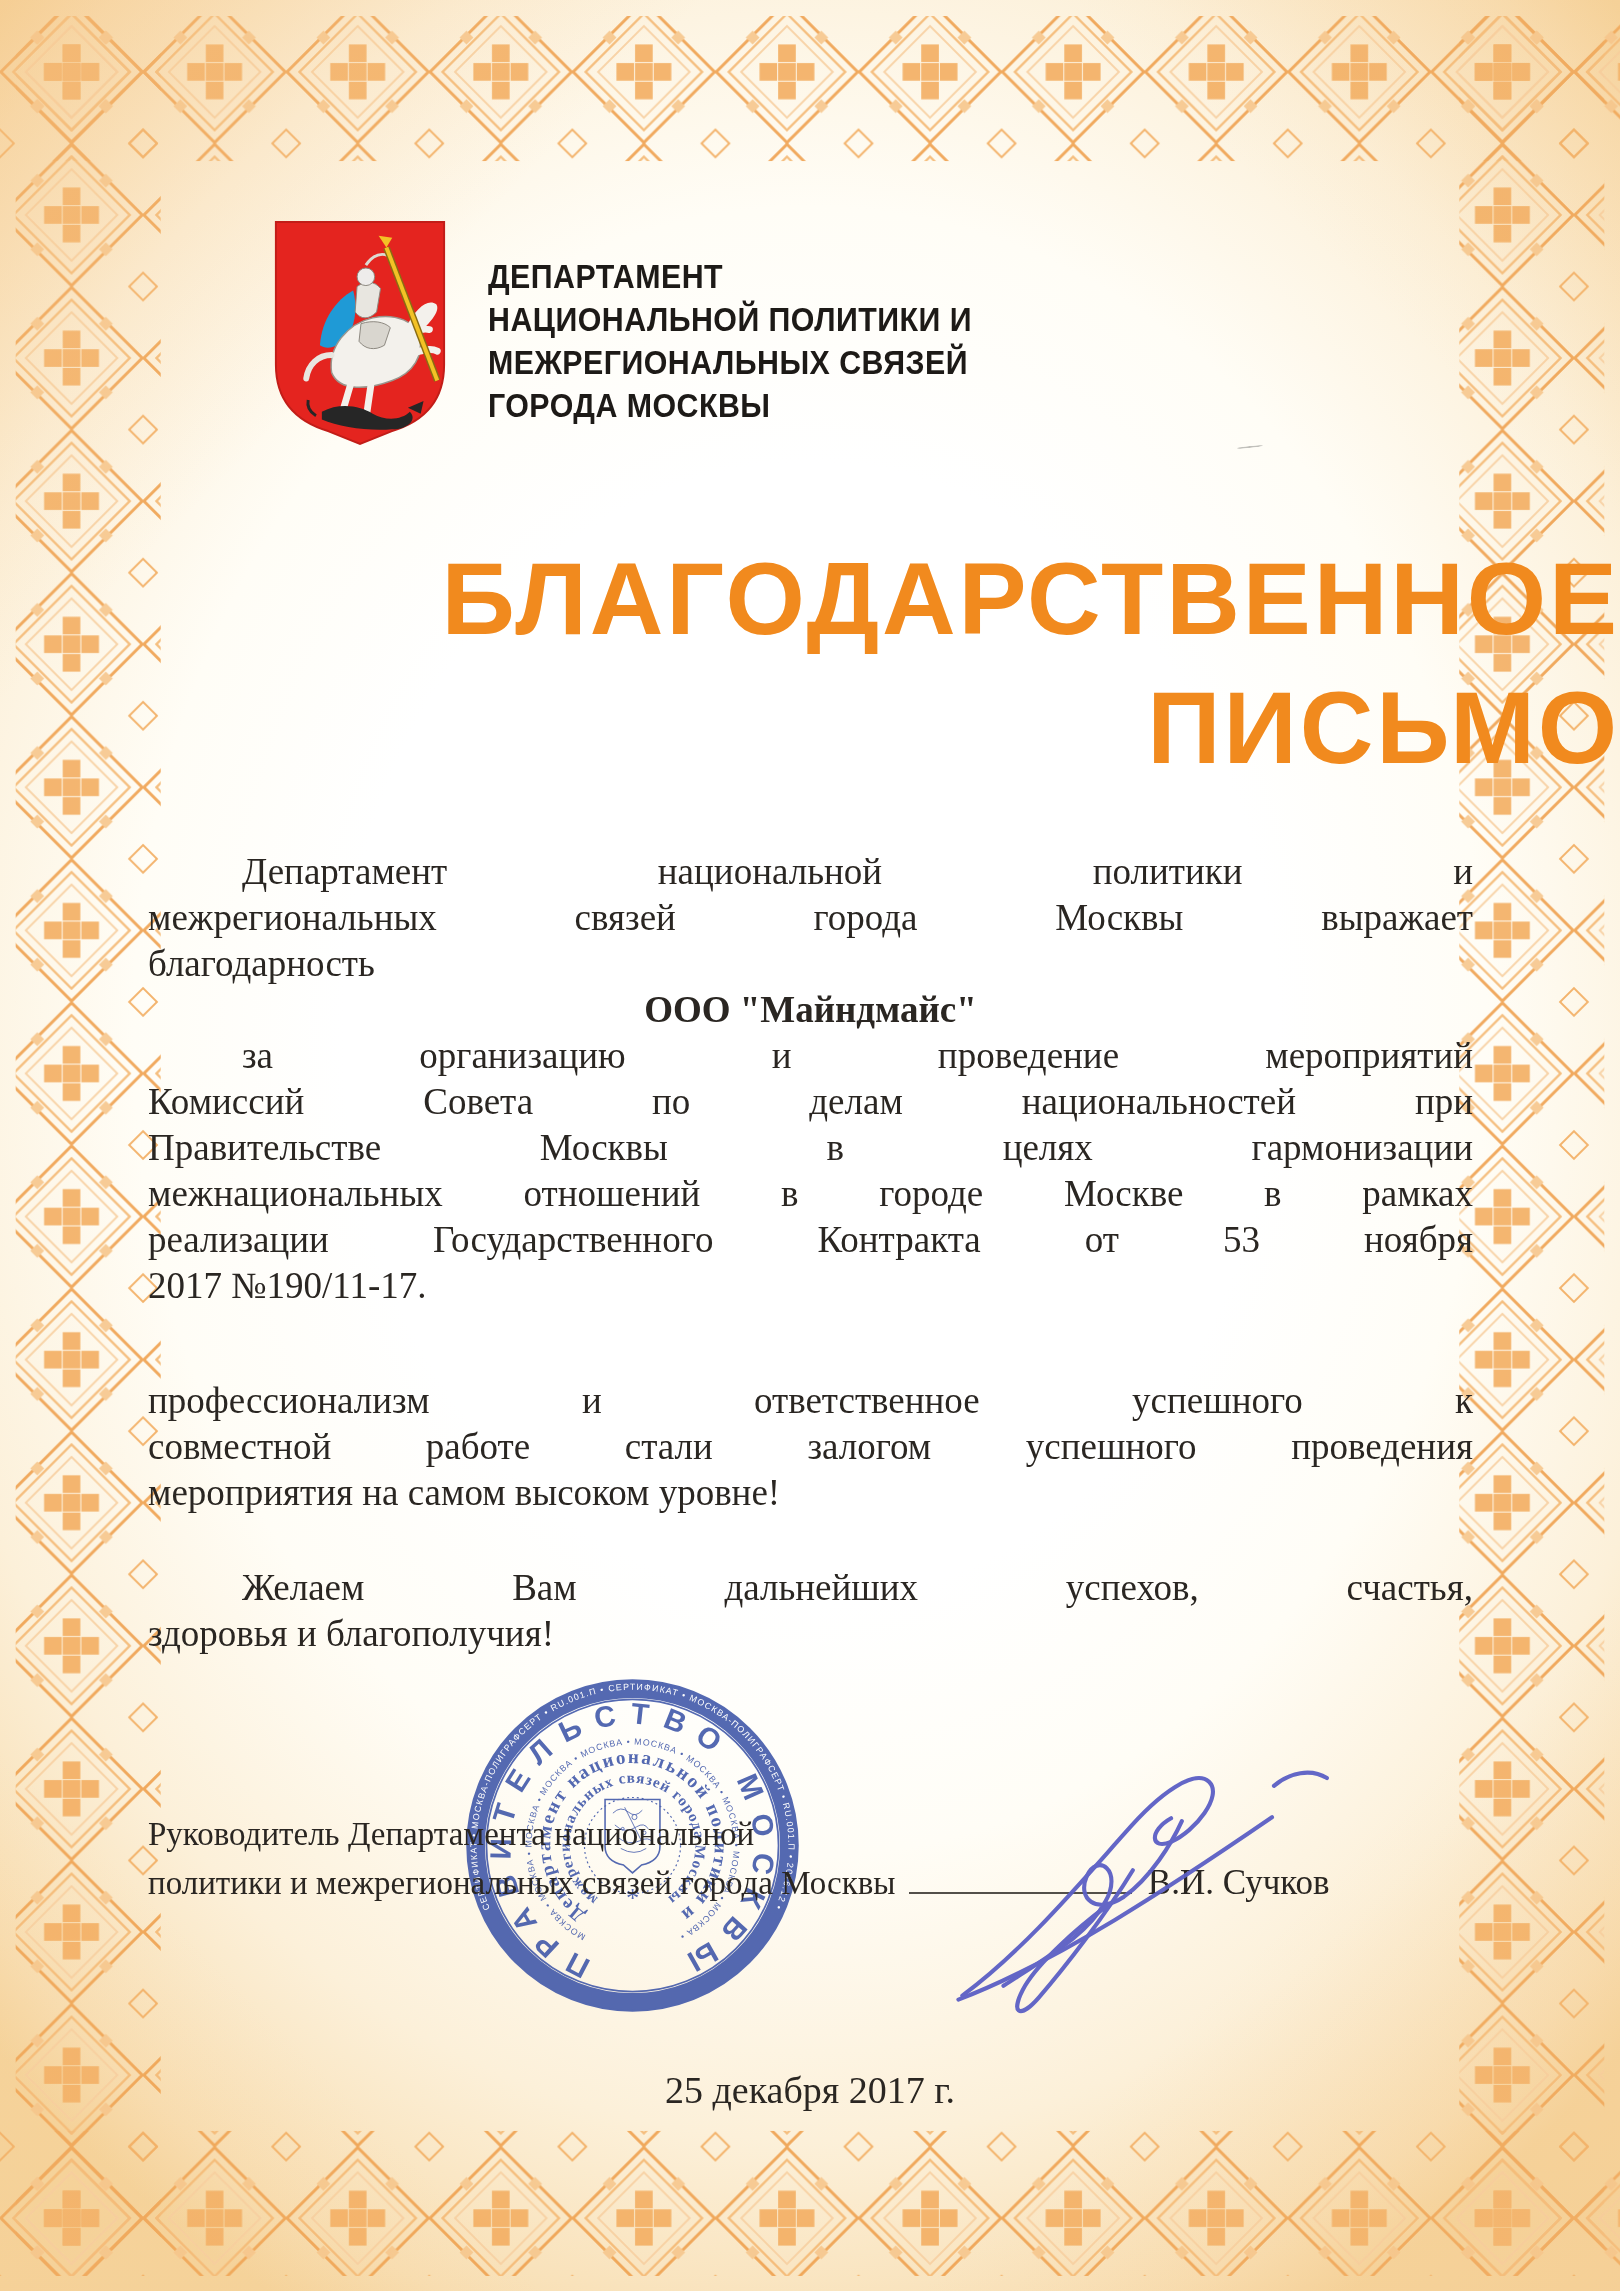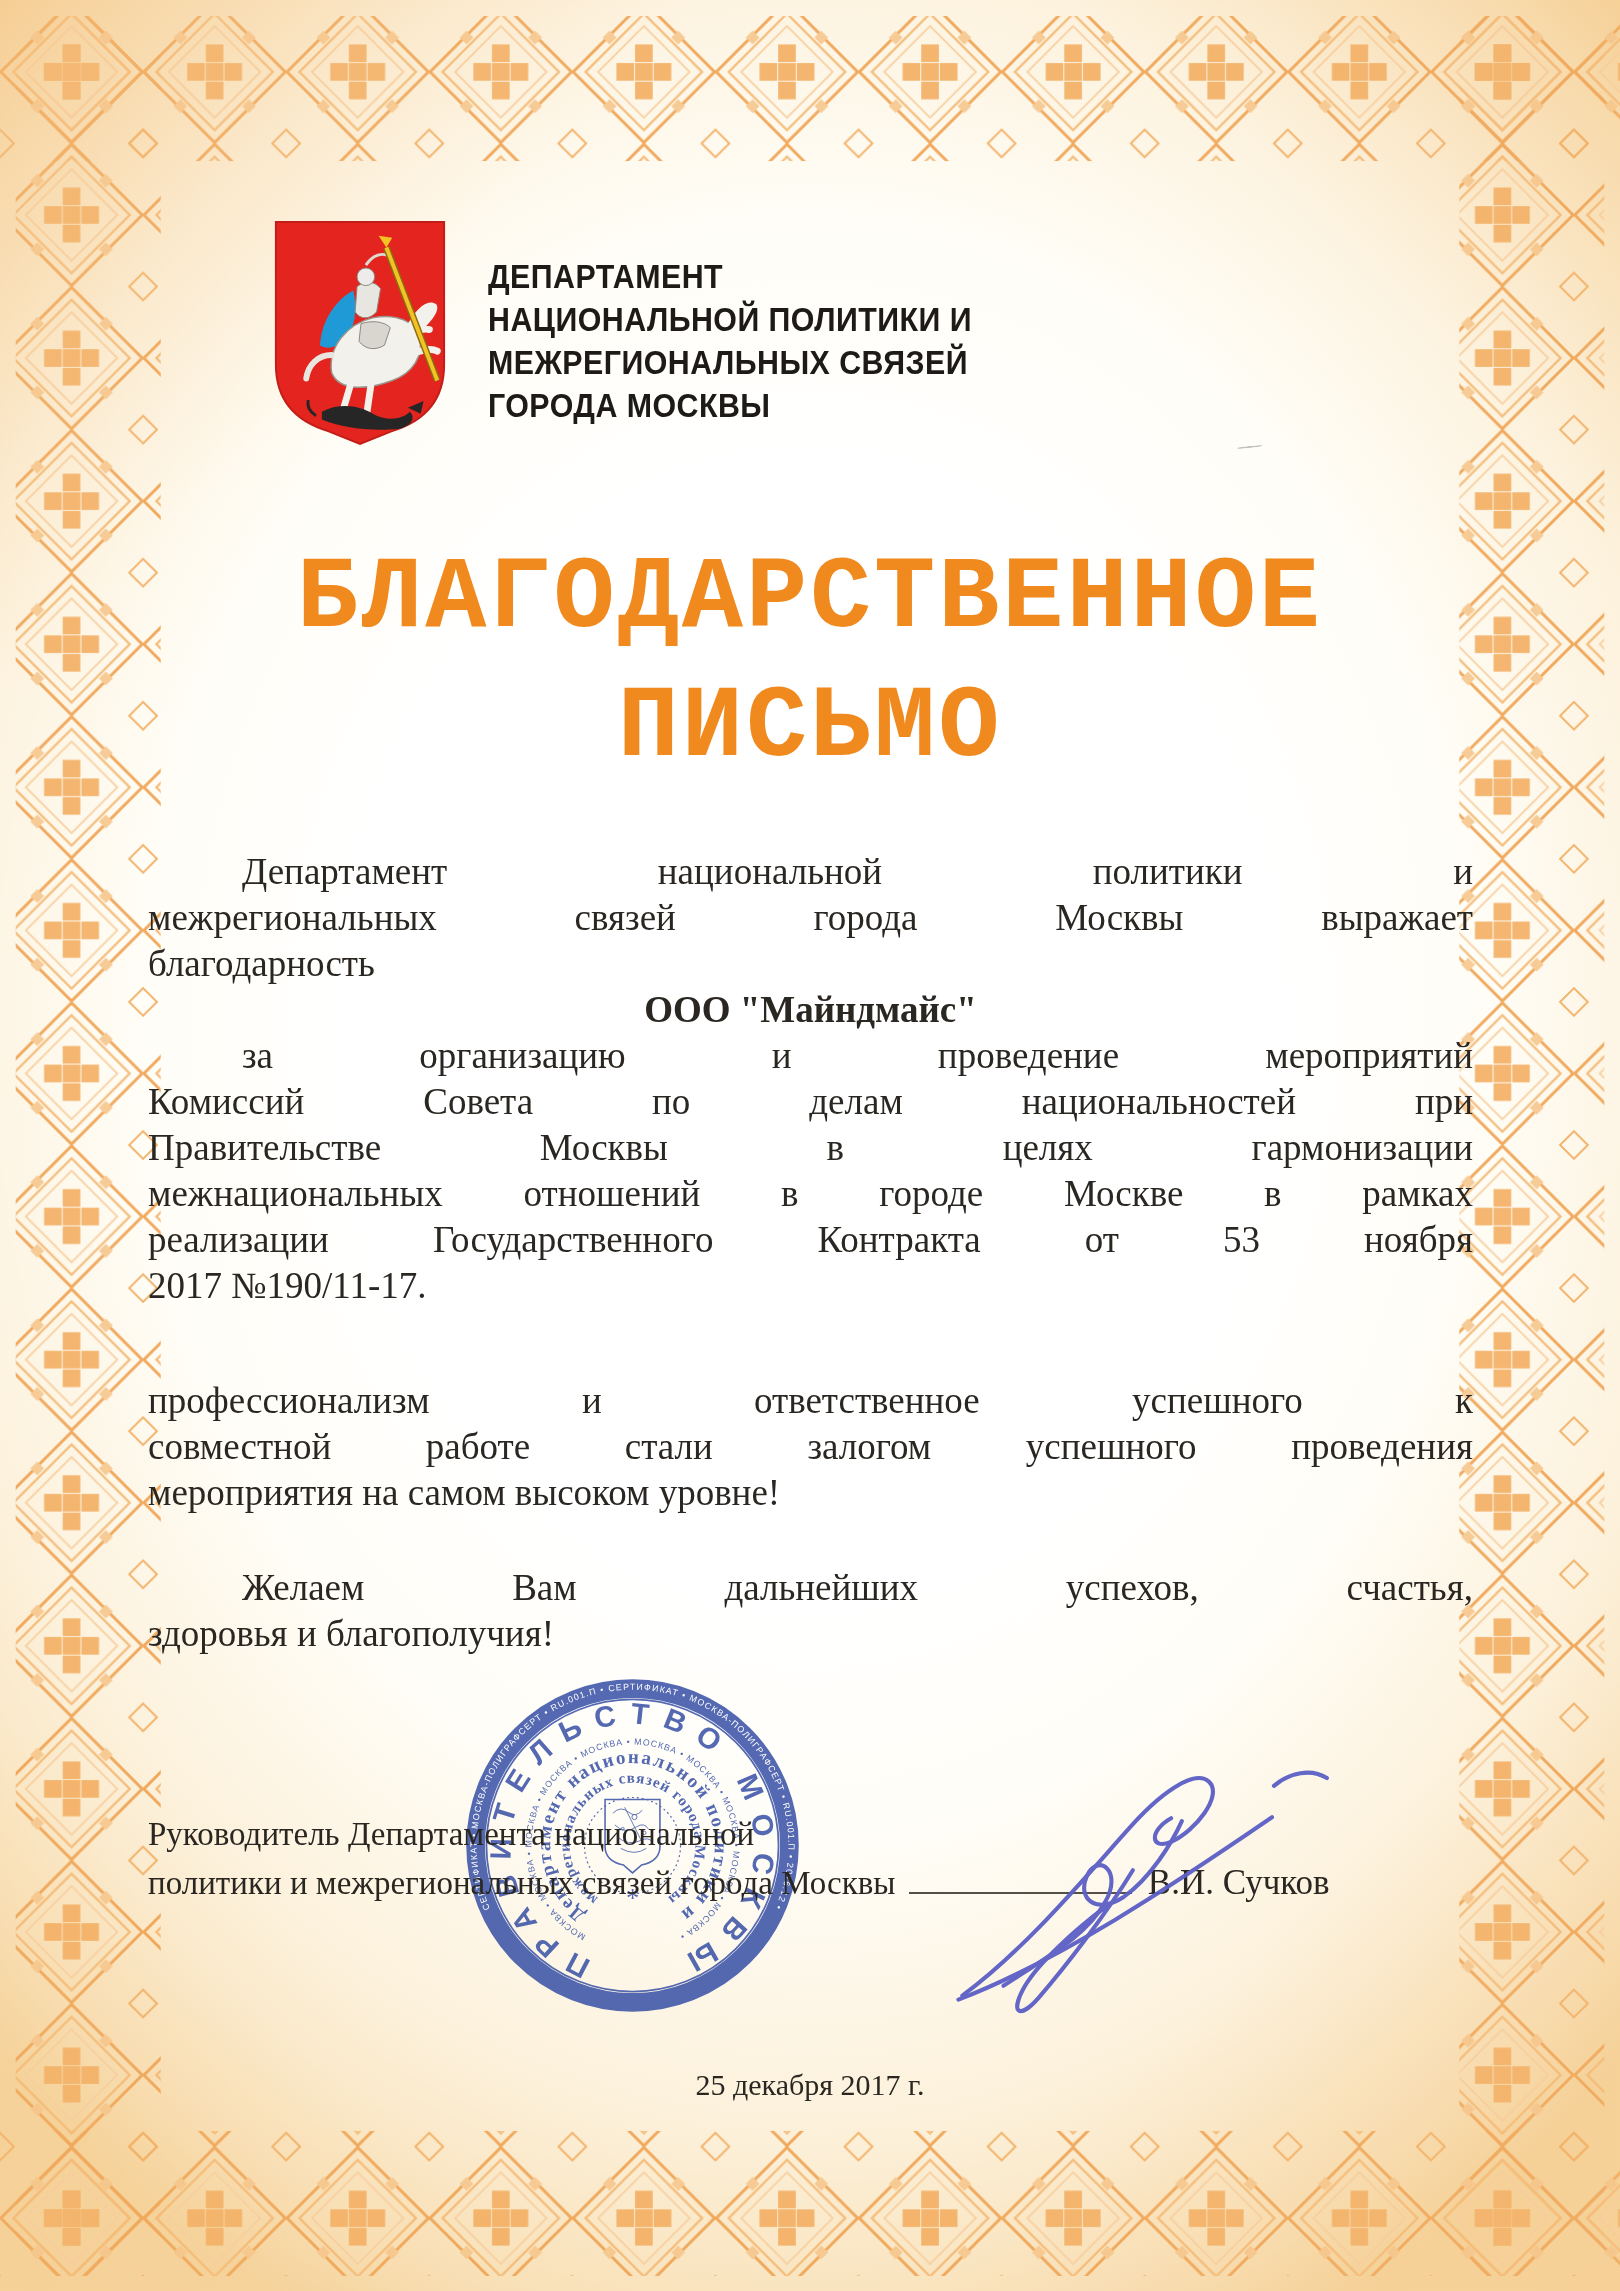--- a/index.html
+++ b/index.html
@@ -28,22 +28,22 @@
     transform:scaleX(.92); transform-origin:left top; letter-spacing:0.5px;
     white-space:nowrap;
   }
   .scan-dash {
     position:absolute; left:1237px; top:446px; width:25.5px; height:0;
     border-top:2.9px solid #8f8f8b; opacity:.55; transform:rotate(-6deg); border-radius:50%;
   }
 
   
   .doc-title {
-    position:absolute; left:0; width:100%; top:535px; text-align:center;
-    font-family:Liberation Mono, monospace; font-weight:700;
+    position:absolute; left:0; width:100%; top:535px; text-align:right;
+    font-family:Liberation Sans, sans-serif; font-weight:700;
     font-size:102px; line-height:129px; letter-spacing:2.9px; color:#f18a1e;
   }
 
   
   .body-block {
     position:absolute; left:148px; width:1325px; top:849px;
     font-size:37px; line-height:46px; color:#2a2622;
   }
   .ln { text-align:justify; text-align-last:justify; }
   .ln.last { text-align:left; text-align-last:auto; }
@@ -57,21 +57,21 @@
   .sig-row { white-space:nowrap; }
   .sig-underline {
     display:inline-block; width:223px; height:35px; margin:0 15.7px 0 13.7px;
     border-bottom:2.9px solid #53504a; vertical-align:baseline;
   }
   .sig-name { font-size:35px; }
 
   .stamp { position:absolute; left:459px; top:1672px; opacity:.88; }
   .autograph { position:absolute; left:929px; top:1723px; }
 
-  .date-line { position:absolute; left:0; width:100%; top:2068px; text-align:center; font-size:30px; color:#2a2622; }
+  .date-line { position:absolute; left:0; width:100%; top:2068px; text-align:center; font-size:38px; color:#2a2622; }
 </style>
 </head>
 <body>
 
 <div class="page">
 
   <svg class="border-svg" width="1620" height="2292" viewBox="0 0 1653 2338" aria-hidden="true">
     <defs>
       <pattern id="dpat" patternUnits="userSpaceOnUse" width="146" height="146">
         <g fill="none" stroke-linejoin="miter">

